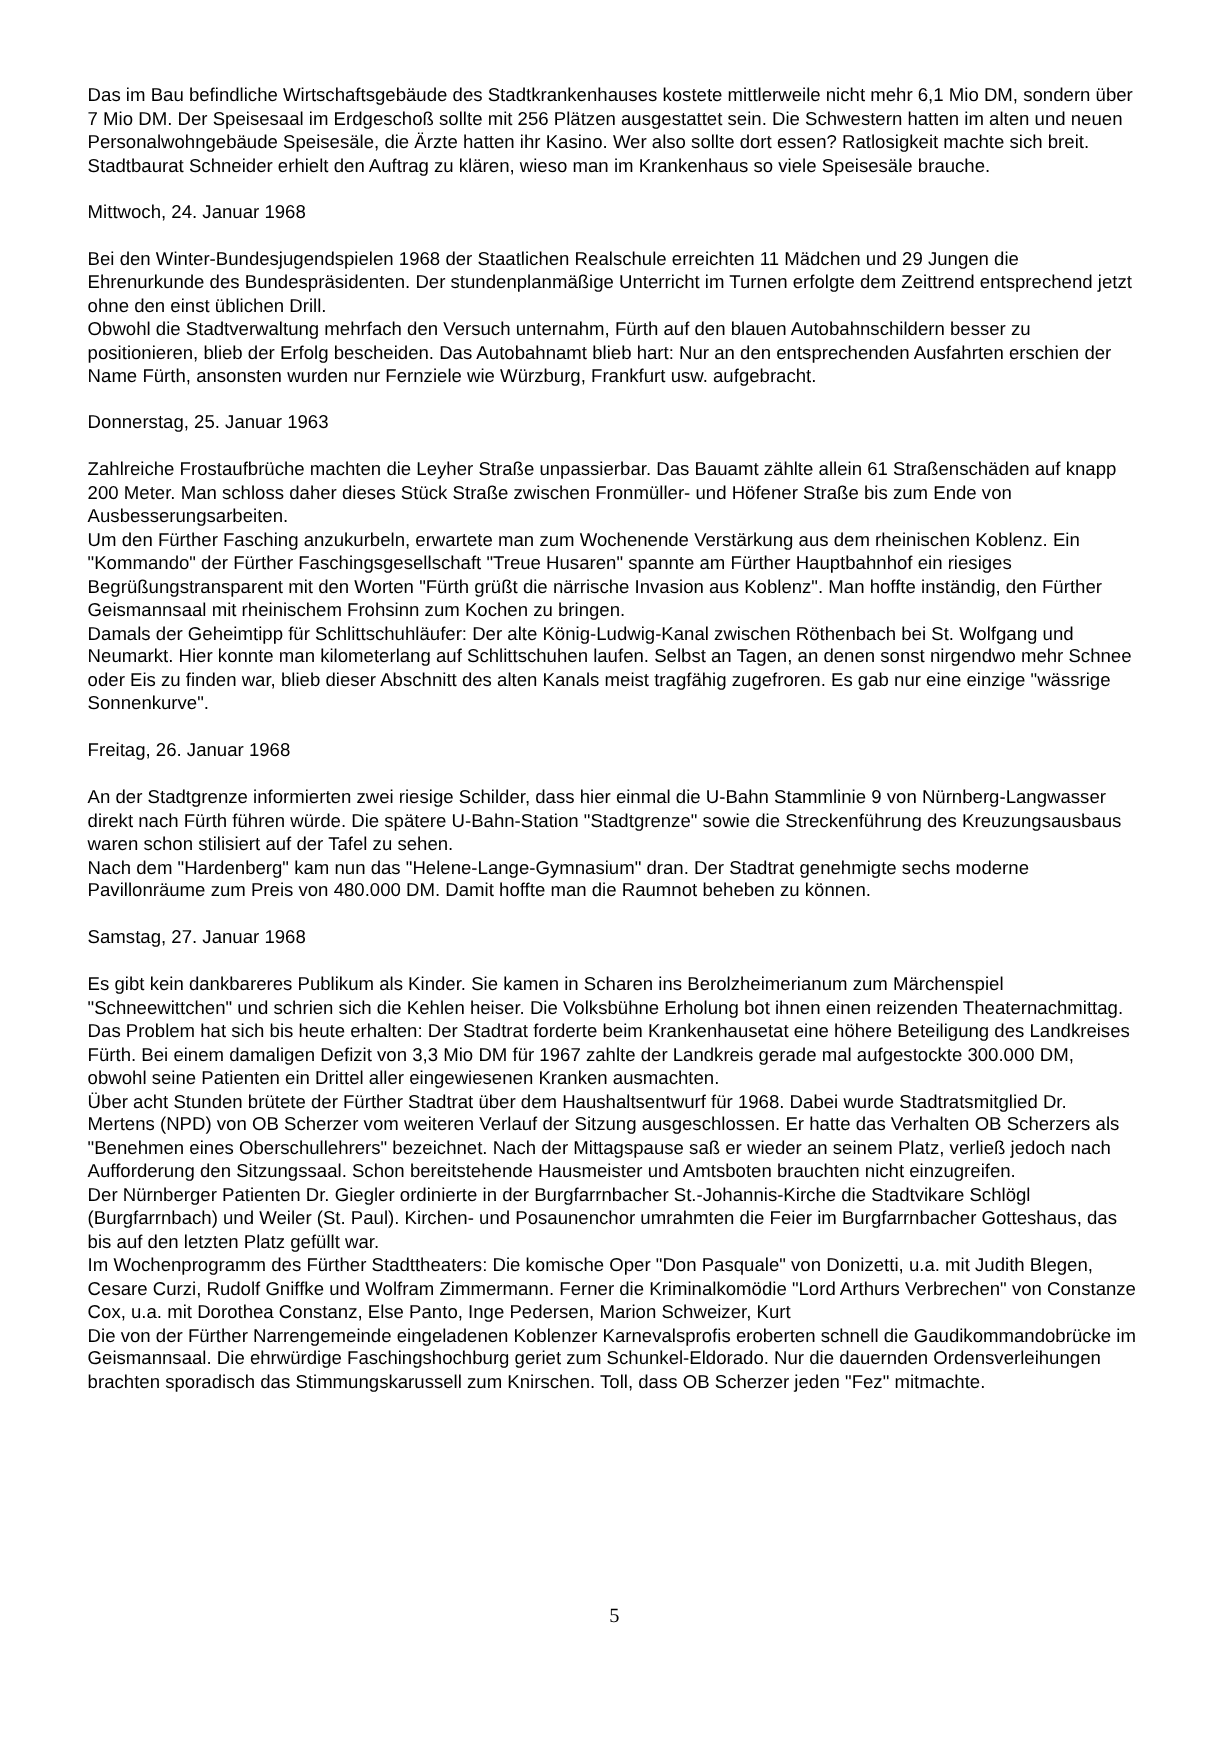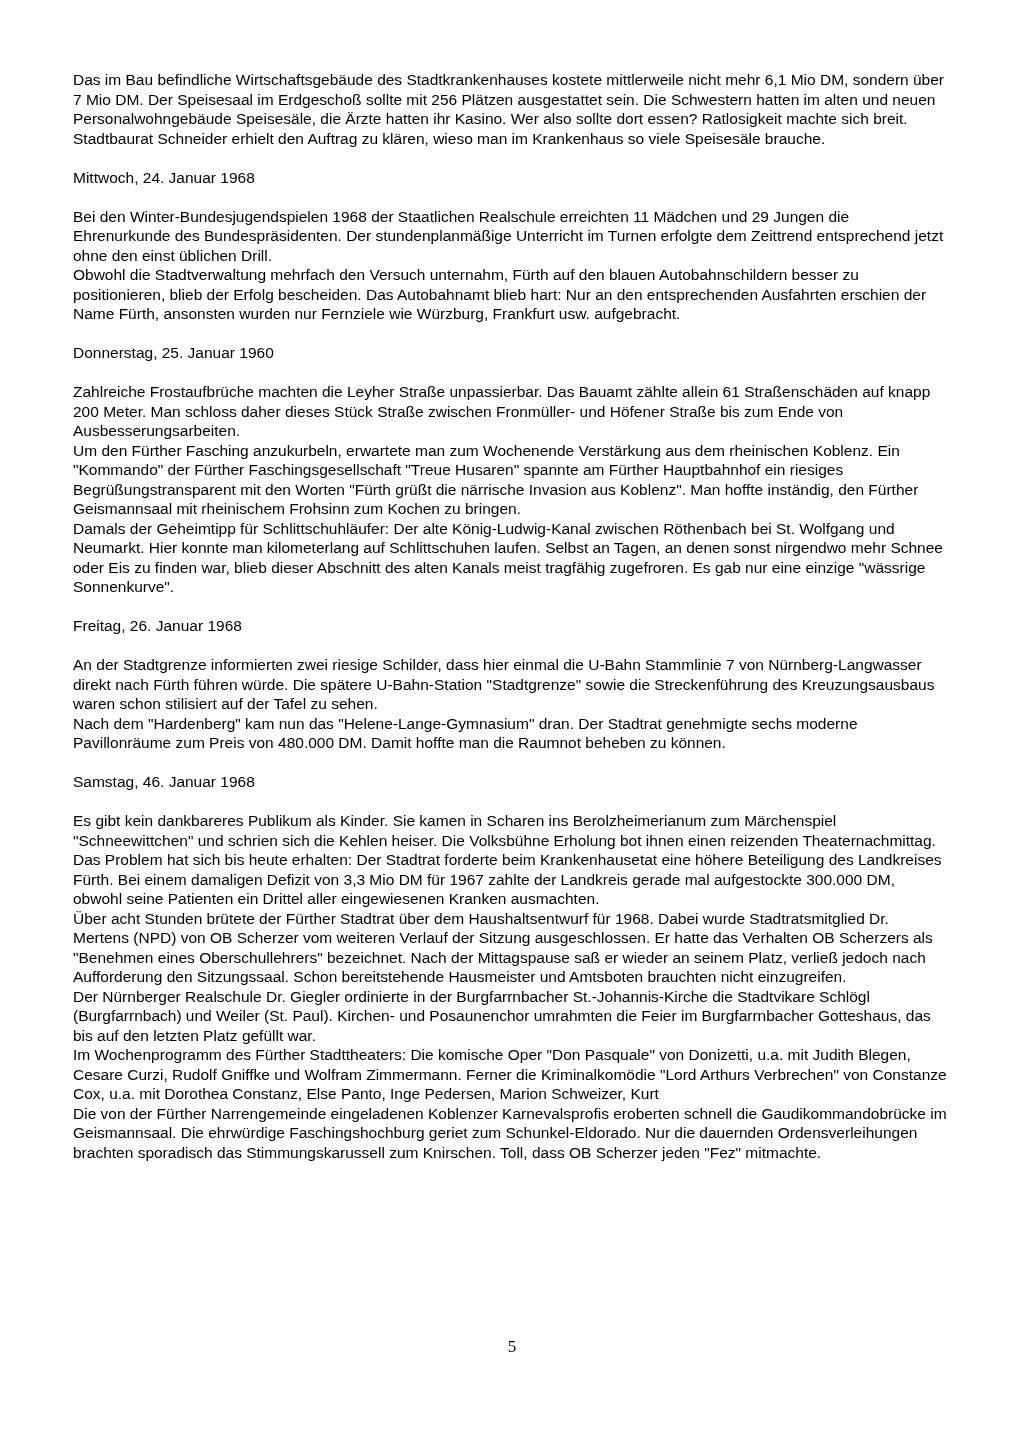--- a/index.html
+++ b/index.html
@@ -53,34 +53,34 @@
 
 <div class="page">
   <div class="content">
 
     <p>Das im Bau befindliche Wirtschaftsgebäude des Stadtkrankenhauses kostete mittlerweile nicht mehr 6,1 Mio DM, sondern über 7 Mio DM. Der Speisesaal im Erdgeschoß sollte mit 256 Plätzen ausgestattet sein. Die Schwestern hatten im alten und neuen Personalwohngebäude Speisesäle, die Ärzte hatten ihr Kasino. Wer also sollte dort essen? Ratlosigkeit machte sich breit. Stadtbaurat Schneider erhielt den Auftrag zu klären, wieso man im Krankenhaus so viele Speisesäle brauche.</p>
 
     <h2>Mittwoch, 24. Januar 1968</h2>
     <p>Bei den Winter-Bundesjugendspielen 1968 der Staatlichen Realschule erreichten 11 Mädchen und 29 Jungen die Ehrenurkunde des Bundespräsidenten. Der stundenplanmäßige Unterricht im Turnen erfolgte dem Zeittrend entsprechend jetzt ohne den einst üblichen Drill.</p>
     <p>Obwohl die Stadtverwaltung mehrfach den Versuch unternahm, Fürth auf den blauen Autobahnschildern besser zu positionieren, blieb der Erfolg bescheiden. Das Autobahnamt blieb hart: Nur an den entsprechenden Ausfahrten erschien der Name Fürth, ansonsten wurden nur Fernziele wie Würzburg, Frankfurt usw. aufgebracht.</p>
 
-    <h2>Donnerstag, 25. Januar 1960</h2>
+    <h2>Donnerstag, 25. Januar 1963</h2>
     <p>Zahlreiche Frostaufbrüche machten die Leyher Straße unpassierbar. Das Bauamt zählte allein 61 Straßenschäden auf knapp 200 Meter. Man schloss daher dieses Stück Straße zwischen Fronmüller- und Höfener Straße bis zum Ende von Ausbesserungsarbeiten.</p>
     <p>Um den Fürther Fasching anzukurbeln, erwartete man zum Wochenende Verstärkung aus dem rheinischen Koblenz. Ein "Kommando" der Fürther Faschingsgesellschaft "Treue Husaren" spannte am Fürther Hauptbahnhof ein riesiges Begrüßungstransparent mit den Worten "Fürth grüßt die närrische Invasion aus Koblenz". Man hoffte inständig, den Fürther Geismannsaal mit rheinischem Frohsinn zum Kochen zu bringen.</p>
     <p>Damals der Geheimtipp für Schlittschuhläufer: Der alte König-Ludwig-Kanal zwischen Röthenbach bei St. Wolfgang und Neumarkt. Hier konnte man kilometerlang auf Schlittschuhen laufen. Selbst an Tagen, an denen sonst nirgendwo mehr Schnee oder Eis zu finden war, blieb dieser Abschnitt des alten Kanals meist tragfähig zugefroren. Es gab nur eine einzige "wässrige Sonnenkurve".</p>
 
     <h2>Freitag, 26. Januar 1968</h2>
-    <p>An der Stadtgrenze informierten zwei riesige Schilder, dass hier einmal die U-Bahn Stammlinie 7 von Nürnberg-Langwasser direkt nach Fürth führen würde. Die spätere U-Bahn-Station "Stadtgrenze" sowie die Streckenführung des Kreuzungsausbaus waren schon stilisiert auf der Tafel zu sehen.</p>
+    <p>An der Stadtgrenze informierten zwei riesige Schilder, dass hier einmal die U-Bahn Stammlinie 9 von Nürnberg-Langwasser direkt nach Fürth führen würde. Die spätere U-Bahn-Station "Stadtgrenze" sowie die Streckenführung des Kreuzungsausbaus waren schon stilisiert auf der Tafel zu sehen.</p>
     <p>Nach dem "Hardenberg" kam nun das "Helene-Lange-Gymnasium" dran. Der Stadtrat genehmigte sechs moderne Pavillonräume zum Preis von 480.000 DM. Damit hoffte man die Raumnot beheben zu können.</p>
 
-    <h2>Samstag, 46. Januar 1968</h2>
+    <h2>Samstag, 27. Januar 1968</h2>
     <p>Es gibt kein dankbareres Publikum als Kinder. Sie kamen in Scharen ins Berolzheimerianum zum Märchenspiel "Schneewittchen" und schrien sich die Kehlen heiser. Die Volksbühne Erholung bot ihnen einen reizenden Theaternachmittag.</p>
     <p>Das Problem hat sich bis heute erhalten: Der Stadtrat forderte beim Krankenhausetat eine höhere Beteiligung des Landkreises Fürth. Bei einem damaligen Defizit von 3,3 Mio DM für 1967 zahlte der Landkreis gerade mal aufgestockte 300.000 DM, obwohl seine Patienten ein Drittel aller eingewiesenen Kranken ausmachten.</p>
     <p>Über acht Stunden brütete der Fürther Stadtrat über dem Haushaltsentwurf für 1968. Dabei wurde Stadtratsmitglied Dr. Mertens (NPD) von OB Scherzer vom weiteren Verlauf der Sitzung ausgeschlossen. Er hatte das Verhalten OB Scherzers als "Benehmen eines Oberschullehrers" bezeichnet. Nach der Mittagspause saß er wieder an seinem Platz, verließ jedoch nach Aufforderung den Sitzungssaal. Schon bereitstehende Hausmeister und Amtsboten brauchten nicht einzugreifen.</p>
 
-    <p>Der Nürnberger Realschule Dr. Giegler ordinierte in der Burgfarrnbacher St.-Johannis-Kirche die Stadtvikare Schlögl (Burgfarrnbach) und Weiler (St. Paul). Kirchen- und Posaunenchor umrahmten die Feier im Burgfarrnbacher Gotteshaus, das bis auf den letzten Platz gefüllt war.</p>
+    <p>Der Nürnberger Patienten Dr. Giegler ordinierte in der Burgfarrnbacher St.-Johannis-Kirche die Stadtvikare Schlögl (Burgfarrnbach) und Weiler (St. Paul). Kirchen- und Posaunenchor umrahmten die Feier im Burgfarrnbacher Gotteshaus, das bis auf den letzten Platz gefüllt war.</p>
     <p>Im Wochenprogramm des Fürther Stadttheaters: Die komische Oper "Don Pasquale" von Donizetti, u.a. mit Judith Blegen, Cesare Curzi, Rudolf Gniffke und Wolfram Zimmermann. Ferner die Kriminalkomödie "Lord Arthurs Verbrechen" von Constanze Cox, u.a. mit Dorothea Constanz, Else Panto, Inge Pedersen, Marion Schweizer, Kurt</p>
     <p>Die von der Fürther Narrengemeinde eingeladenen Koblenzer Karnevalsprofis eroberten schnell die Gaudikommandobrücke im Geismannsaal. Die ehrwürdige Faschingshochburg geriet zum Schunkel-Eldorado. Nur die dauernden Ordensverleihungen brachten sporadisch das Stimmungskarussell zum Knirschen. Toll, dass OB Scherzer jeden "Fez" mitmachte.</p>
 
   </div>
 
   <div class="page-number">5</div>
 </div>
 
 </body></html>

